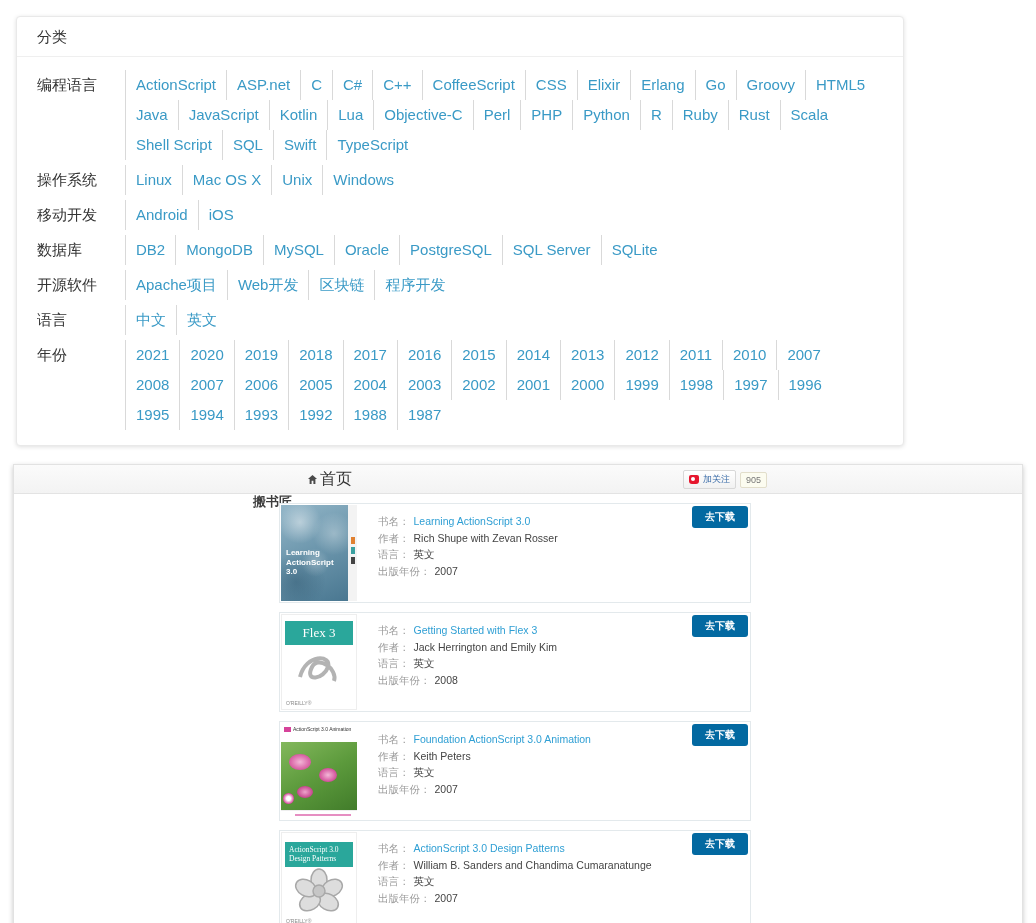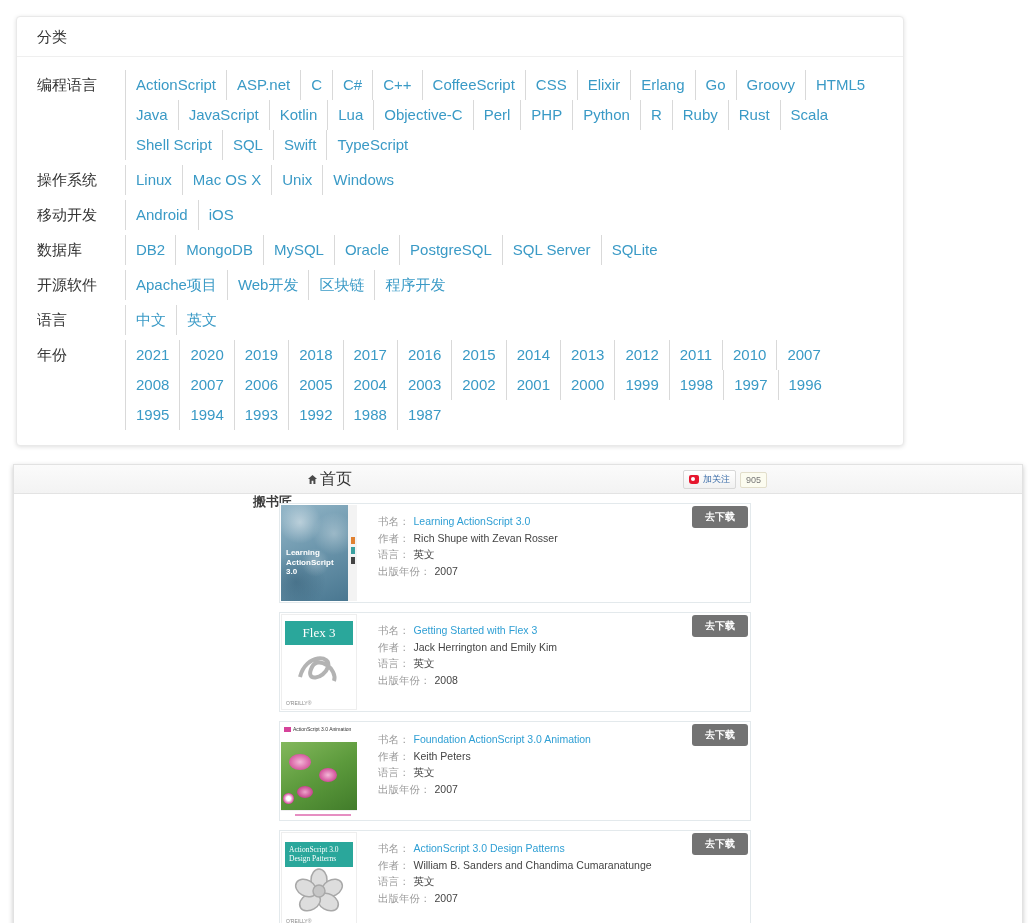--- a/index.html
+++ b/index.html
@@ -126,21 +126,21 @@
     position: relative;
     display: flex;
     height: 100px;
     background: #fff;
     border: 1px solid #e3e9ec;
     margin-bottom: 9px;
   }
   .dl-btn {
     position: absolute;
     top: 2px; right: 2px;
-    background: #737373;
+    background: #0369a1;
     color: #fff;
     font-size: 10px;
     font-weight: bold;
     padding: 4px 13px;
     border: none;
     border-radius: 3px;
     cursor: pointer;
   }
   .details { flex: 1; padding: 11px 0 0 20px; }
   .field { display: flex; line-height: 13px; margin-bottom: 3.5px; }

